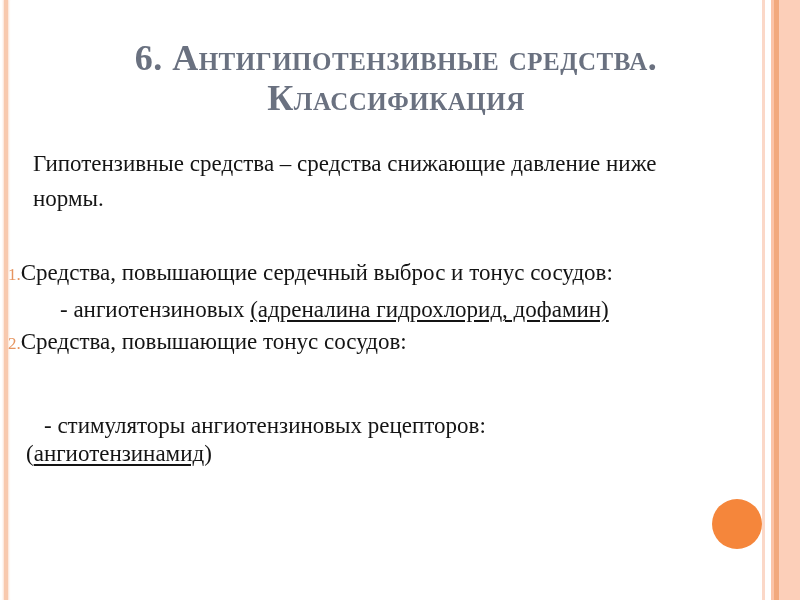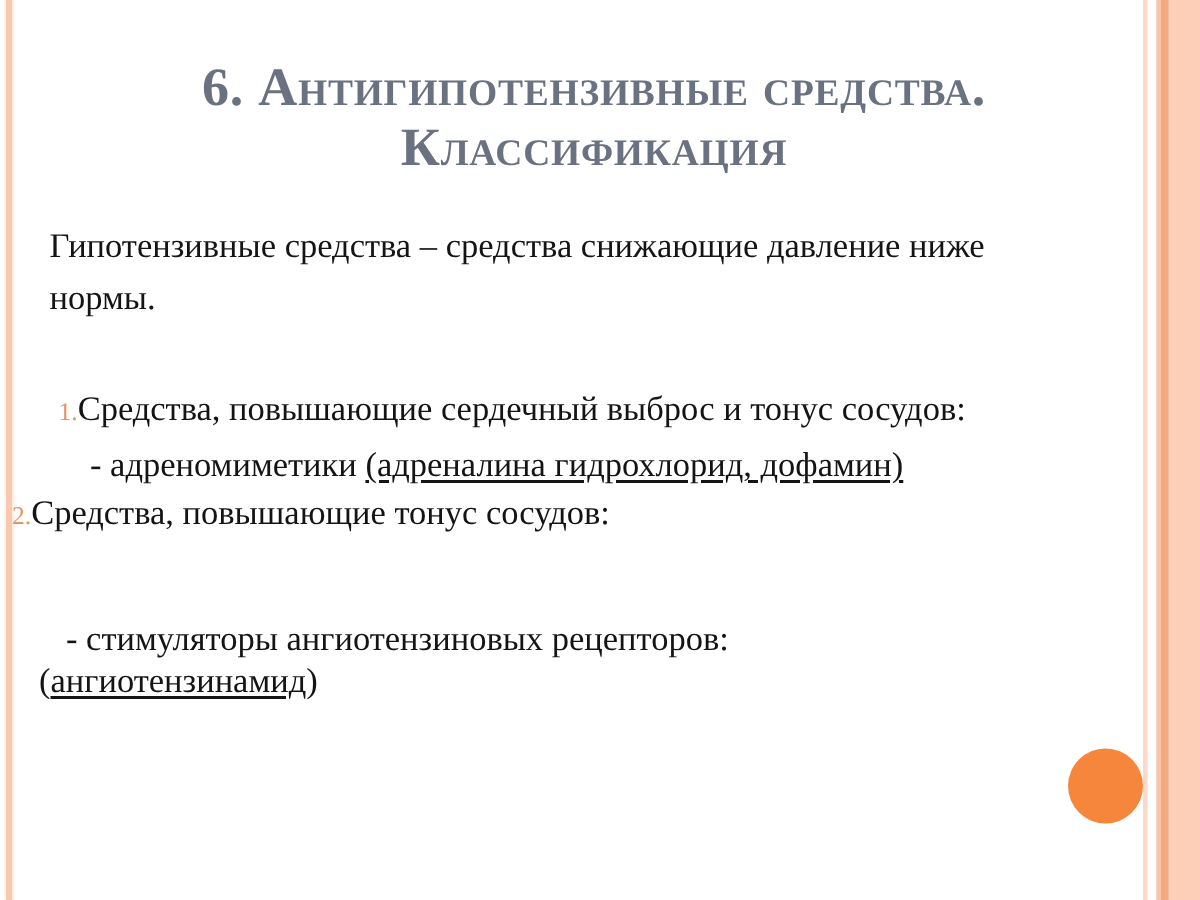--- a/index.html
+++ b/index.html
@@ -120,26 +120,26 @@
 
   <div class="accent-circle"></div>
 
   <h1 class="title">
     <span class="title-line">6. Антигипотензивные средства.</span>
     <span class="title-line">Классификация</span>
   </h1>
 
   <p class="intro">Гипотензивные средства – средства снижающие давление ниже нормы.</p>
 
-  <div class="bodyline" style="left:8px; top:257px;padding-left:31px;">
+  <div class="bodyline" style="left:8px; top:257px;">
     <span class="num">1.</span><span>Средства, повышающие сердечный выброс и тонус сосудов:</span>
   </div>
 
   <div class="bodyline" style="left:60px; top:294px;">
-    <span class="seg">- адреномиметики </span><span class="seg italic-underline">(адреналина гидрохлорид, дофамин)</span>
+    <span class="seg">- ангиотензиновых </span><span class="seg italic-underline">(адреналина гидрохлорид, дофамин)</span>
   </div>
 
   <div class="bodyline" style="left:8px; top:326px;">
     <span class="num">2.</span><span>Средства, повышающие тонус сосудов:</span>
   </div>
 
 
   <div class="bodyline" style="left:44px; top:410px;">
     <span class="seg">- стимуляторы ангиотензиновых рецепторов:</span>
   </div>

